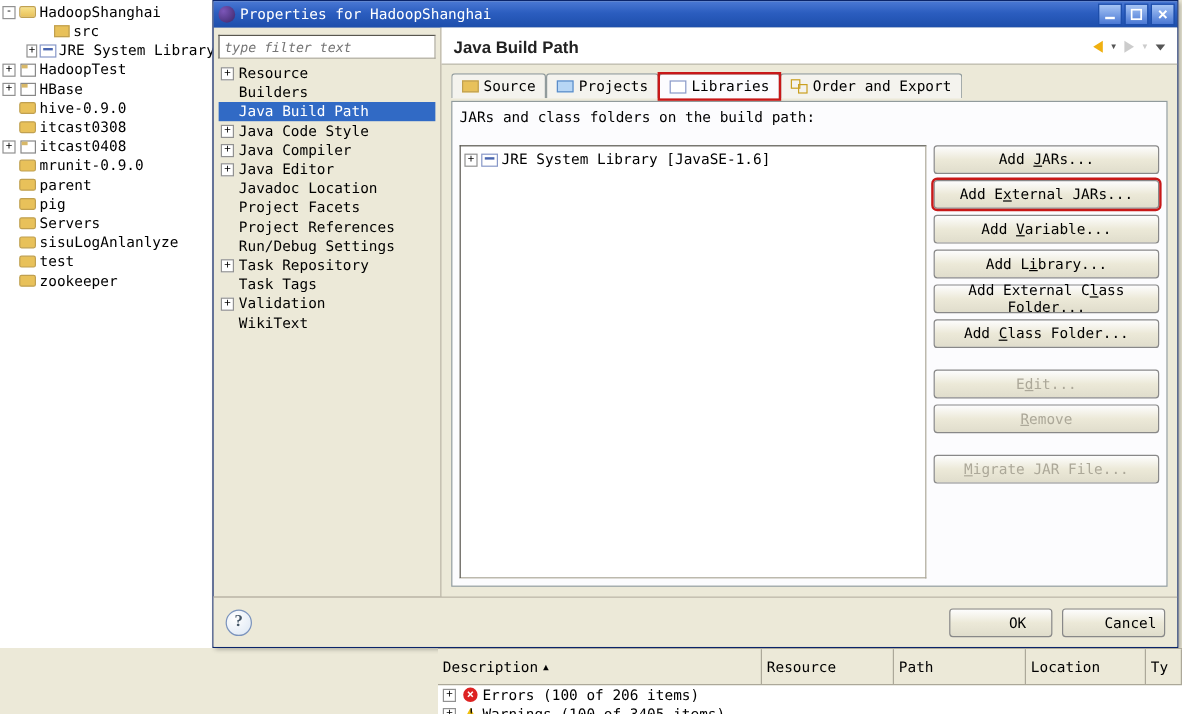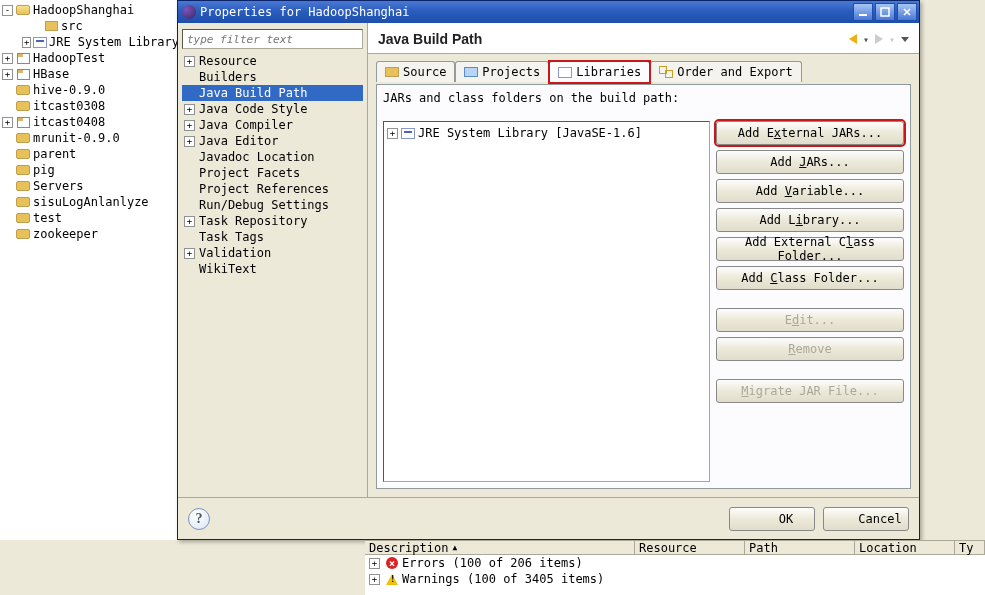--- a/index.html
+++ b/index.html
@@ -59,21 +59,21 @@
     .proj-icon { background:#fff; border:1px solid #888; width:13px; height:11px; position:relative;}
     .proj-icon::before{content:""; position:absolute; top:0; left:0; width:5px; height:3px; background:#d8b868;}
     .pkg-icon { background:#e8c15a; border:1px solid #c0a050; width:13px; height:10px;}
     .tree-row span.label { }
 
     
     .dialog {
       position: absolute;
       left: 177px;
       top: 0;
-      width: 743px;
+      width: 805px;
       height: 540px;
       border: 1px solid #0a246a;
       background: #ECE9D8;
       box-shadow: 2px 2px 4px rgba(0,0,0,.3);
     }
     .titlebar {
       height: 22px;
       background: linear-gradient(#4a78d4, #2b5dbf 45%, #1d4eab);
       color: #fff;
       display: flex;
@@ -287,21 +287,21 @@
       position: absolute;
       left: 365px;
       top: 540px;
       right: 0;
       height: 55px;
       border-top: 1px solid #aca899;
       background: #fff;
     }
     .phdr {
       display:flex;
-      height: 14px;
+      height: 30px;
       background: #ECE9D8;
       border-bottom: 1px solid #aca899;
     }
     .pcol {
       border-right: 1px solid #aca899;
       padding: 2px 4px;
       display:flex;
       align-items:center;
       gap:4px;
       font-size:12px;
@@ -567,25 +567,25 @@
             <div class="jar-list">
               <div class="jar-row">
                 <span class="exp box">+</span>
                 <span class="tico">
                     <span class="jre-icon"></span>
                   </span>
                 <span>JRE System Library [JavaSE-1.6]</span>
               </div>
             </div>
             <div class="btn-col">
+              <div class="btn">
+                  <span>Add <span class="ul">J</span>ARs...</span>
+                </div>
               <div class="btn highlight">
                   <span>Add E<span class="ul">x</span>ternal JARs...</span>
-                </div>
-              <div class="btn">
-                  <span>Add <span class="ul">J</span>ARs...</span>
                 </div>
               <div class="btn">
                   <span>Add <span class="ul">V</span>ariable...</span>
                 </div>
               <div class="btn">
                   <span>Add L<span class="ul">i</span>brary...</span>
                 </div>
               <div class="btn">
                   <span>Add External C<span class="ul">l</span>ass Folder...</span>
                 </div>

